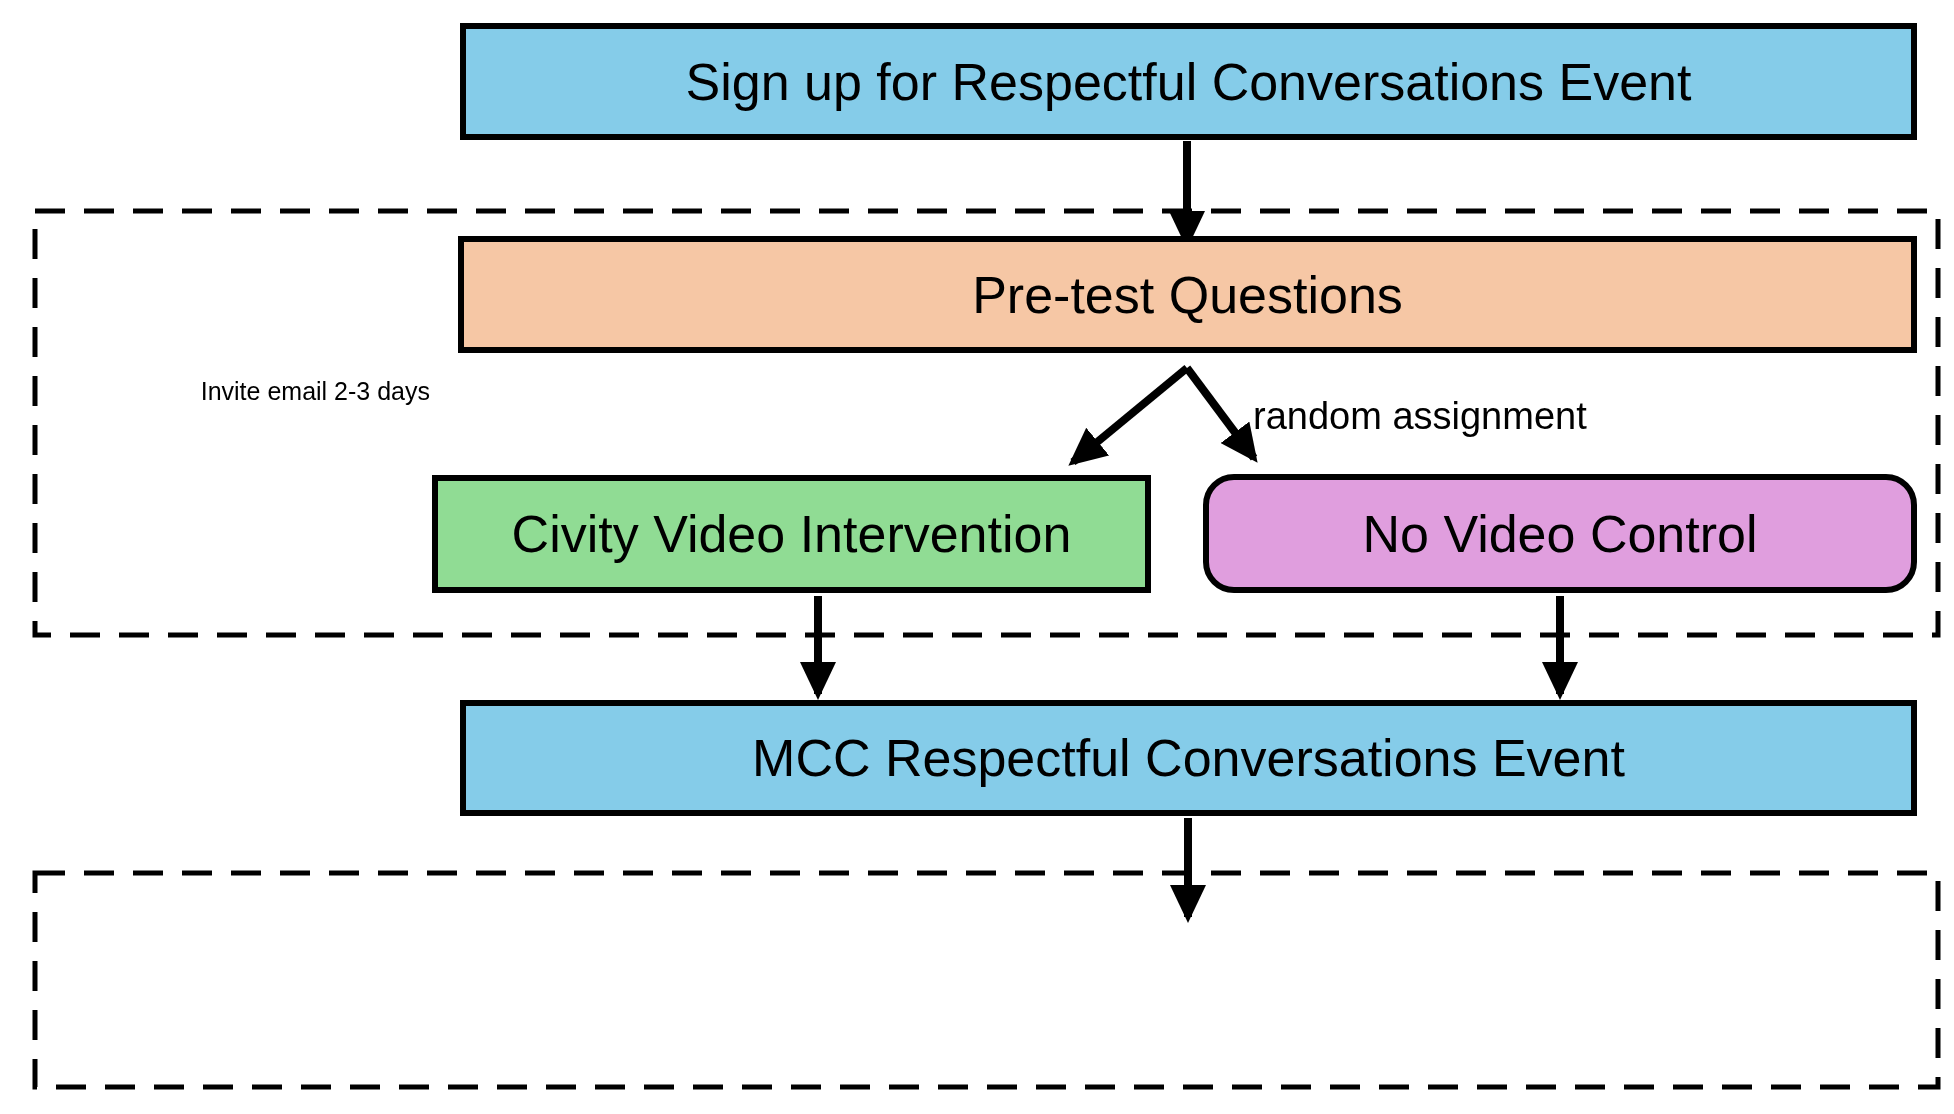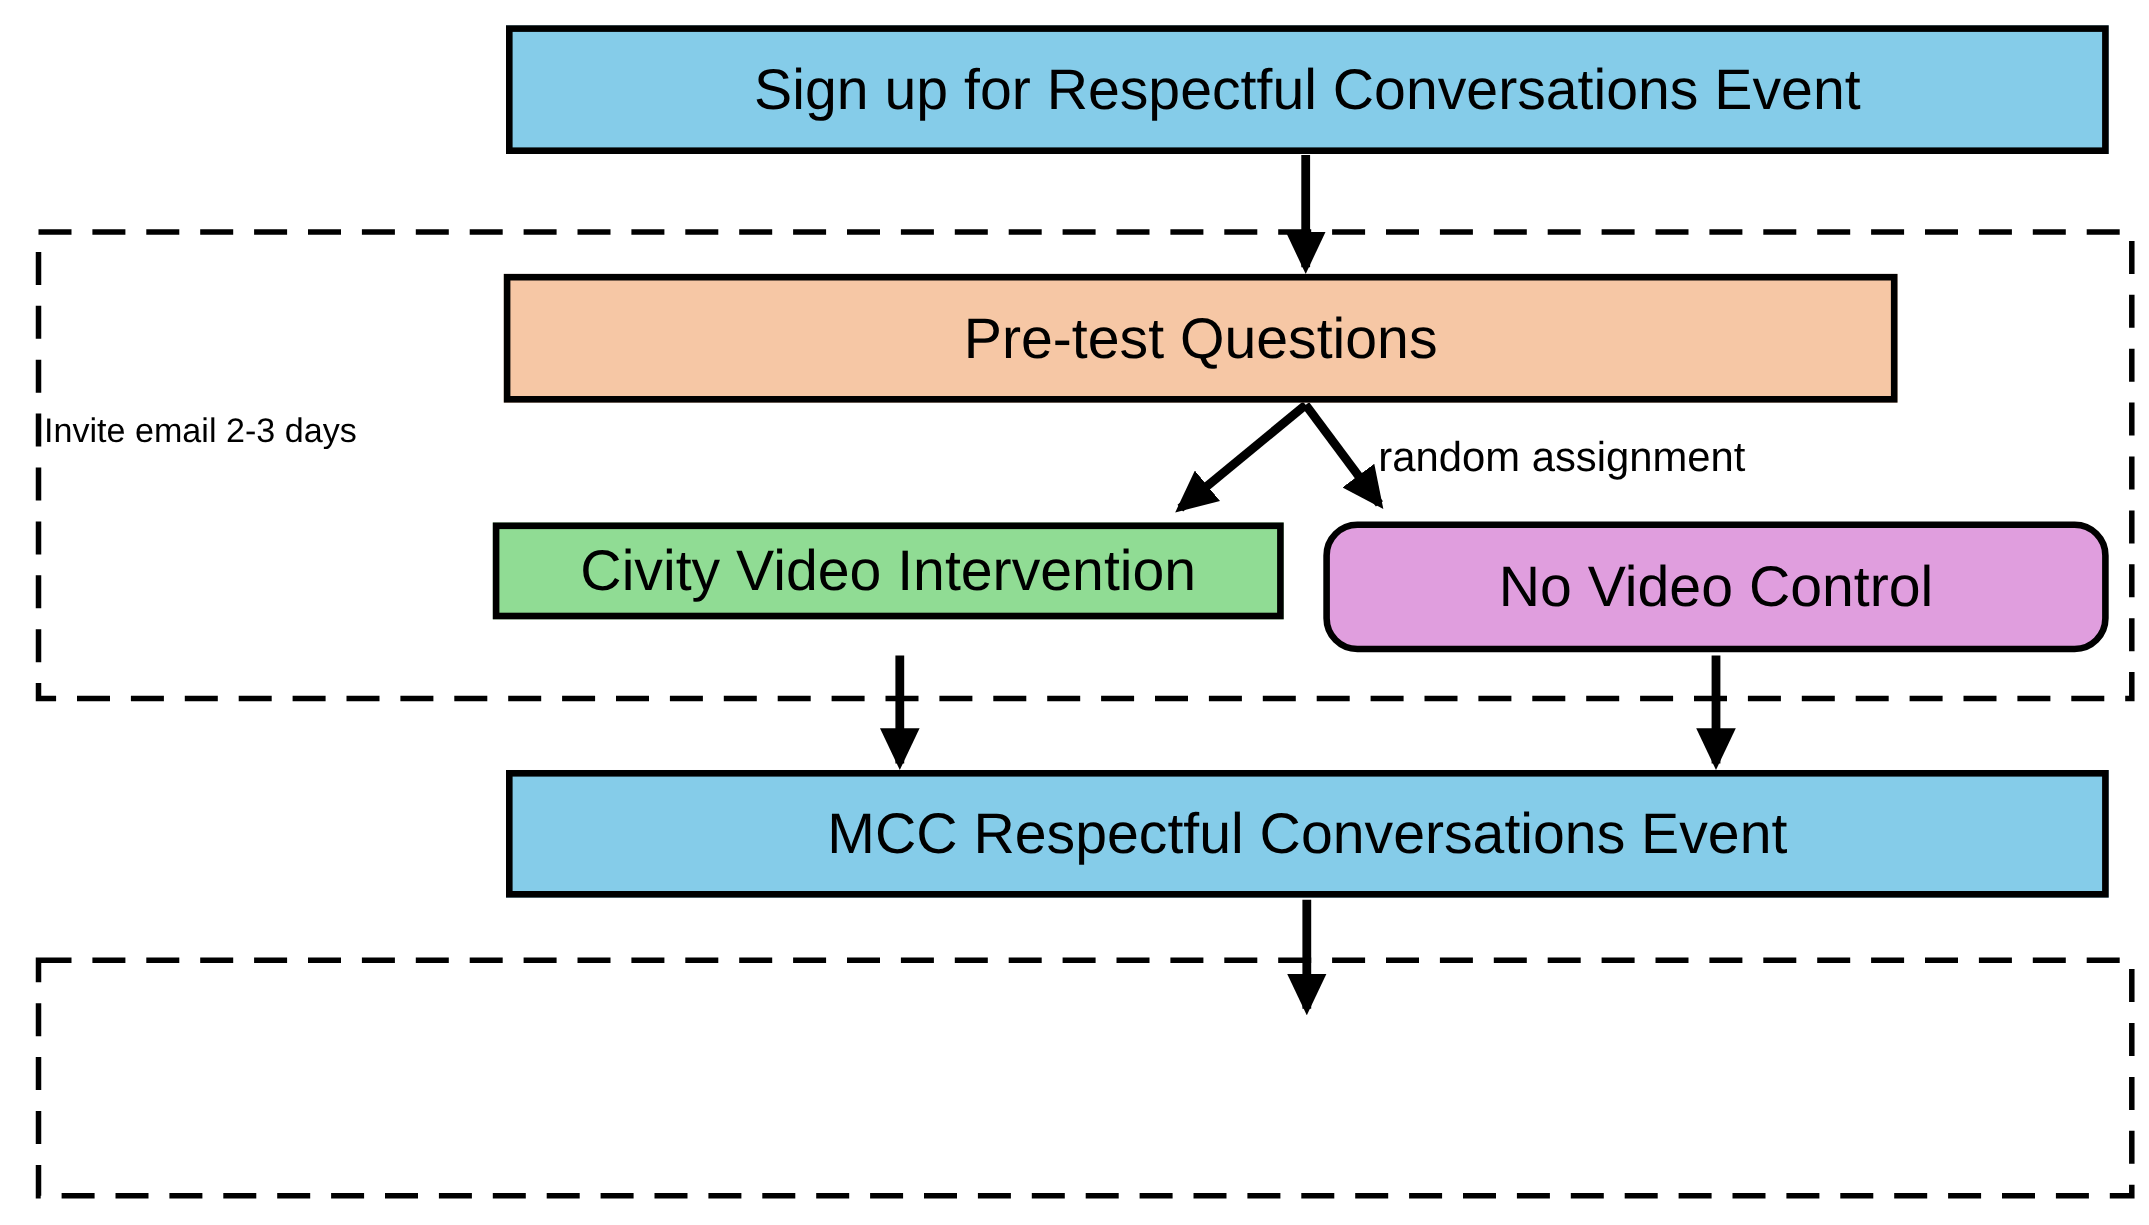--- a/index.html
+++ b/index.html
@@ -13,29 +13,29 @@
   #arrow-layer{position:absolute;left:0;top:0;width:1954px;height:1114px;}
   .node{
     position:absolute;
     box-sizing:border-box;
     border:6px solid var(--border,#000);
     display:flex;align-items:center;justify-content:center;
     font-size:52px;line-height:1;color:#000;
     text-align:center;white-space:nowrap;
   }
   .node-signup   {left:460px;top:23px;  width:1457px;height:117px;background:var(--signup-fill,#85CCE9);}
-  .node-pretest  {left:458px;top:249px; width:1267px;height:117px;background:var(--pretest-fill,#F6C7A5);}
-  .node-green    {left:448px;top:475px; width:719px; height:88px;background:var(--intervention-fill,#90DC94);}
+  .node-pretest  {left:458px;top:236px; width:1459px;height:117px;background:var(--pretest-fill,#F6C7A5);}
+  .node-green    {left:432px;top:475px; width:719px; height:118px;background:var(--intervention-fill,#90DC94);}
   .node-purple   {left:1203px;top:474px;width:714px; height:119px;background:var(--control-fill,#E09EDE);border-radius:31px;}
   .node-event    {left:460px;top:700px; width:1457px;height:116px;background:var(--event-fill,#85CCE9);}
   .node-posttest {left:464px;top:923px; width:1453px;height:118px;background:var(--posttest-fill,#F6C7A5);}
   .side-label{
     position:absolute;
-    font-size:31px;line-height:39px;color:#000;
-    text-align:left;
+    font-size:25px;line-height:39px;color:#000;
+    text-align:right;
   }
   .label-invite{left:40px;top:372px;width:390px;}
   .label-reminder{left:40px;top:919px;width:400px;}
   .edge-label{
     position:absolute;left:1253px;top:398px;
     font-size:38px;line-height:36px;color:#000;white-space:nowrap;
   }
   .dashed-rect{fill:none;stroke:var(--border,#000);stroke-width:5;stroke-dasharray:30 19;}
   .arrow{stroke:var(--border,#000);stroke-width:8;fill:none;}
 </style>

